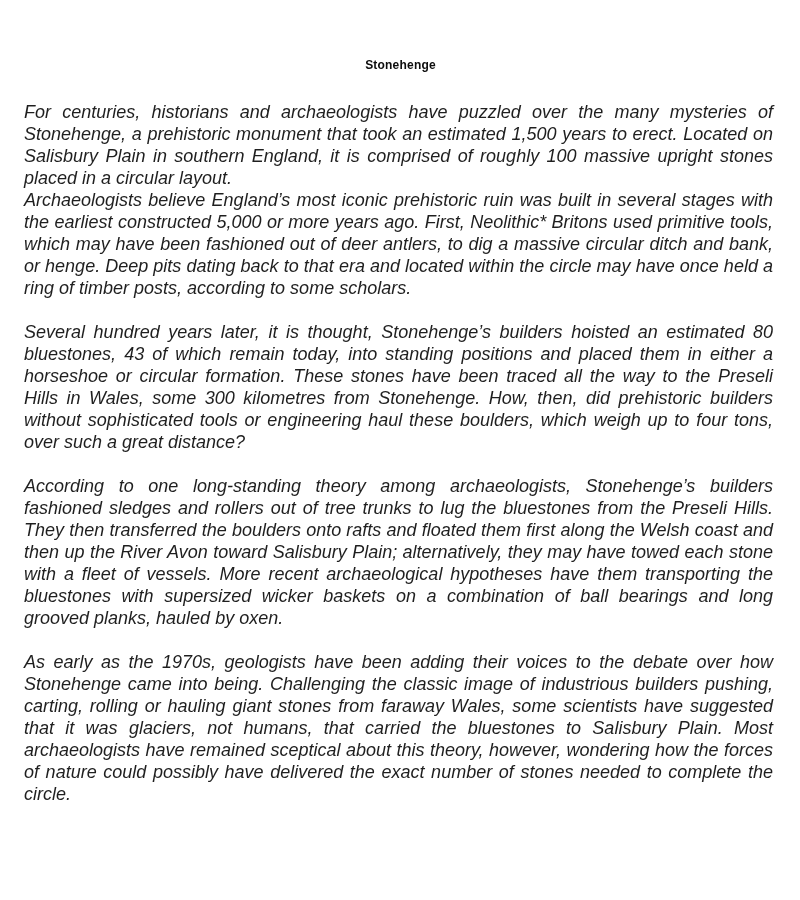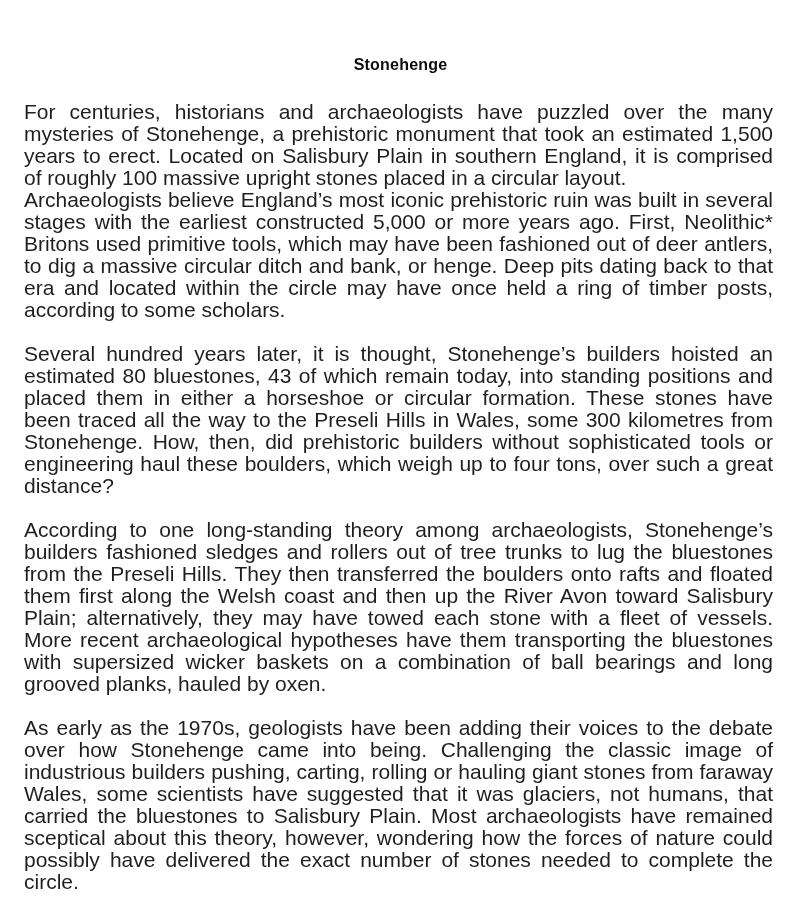--- a/index.html
+++ b/index.html
@@ -14,33 +14,34 @@
     background: #ffffff;
     box-sizing: border-box;
     padding: 54px 23px 0 24px;
     font-family: "Liberation Sans", sans-serif;
     color: #1f1f1f;
     overflow: hidden;
   }
   .doc-title {
     margin: 0 0 25px 0;
     text-align: center;
-    font-size: 16px;
+    font-size: 12px;
     font-weight: 700;
     line-height: 22px;
     color: #0d0d0d;
     letter-spacing: 0.2px;
   }
   .doc-body p {
     margin: 22px 4px 0 0;
-    font-size: 21px;
+    font-size: 18px;
     line-height: 22px;
     text-align: justify;
     text-justify: inter-word;
     color: #1f1f1f;
+    font-style: italic;
   }
   .doc-body p.first,
   .doc-body p.flush {
     margin-top: 0;
   }
 </style>
 </head>
 <body>
 
 <div class="page">

